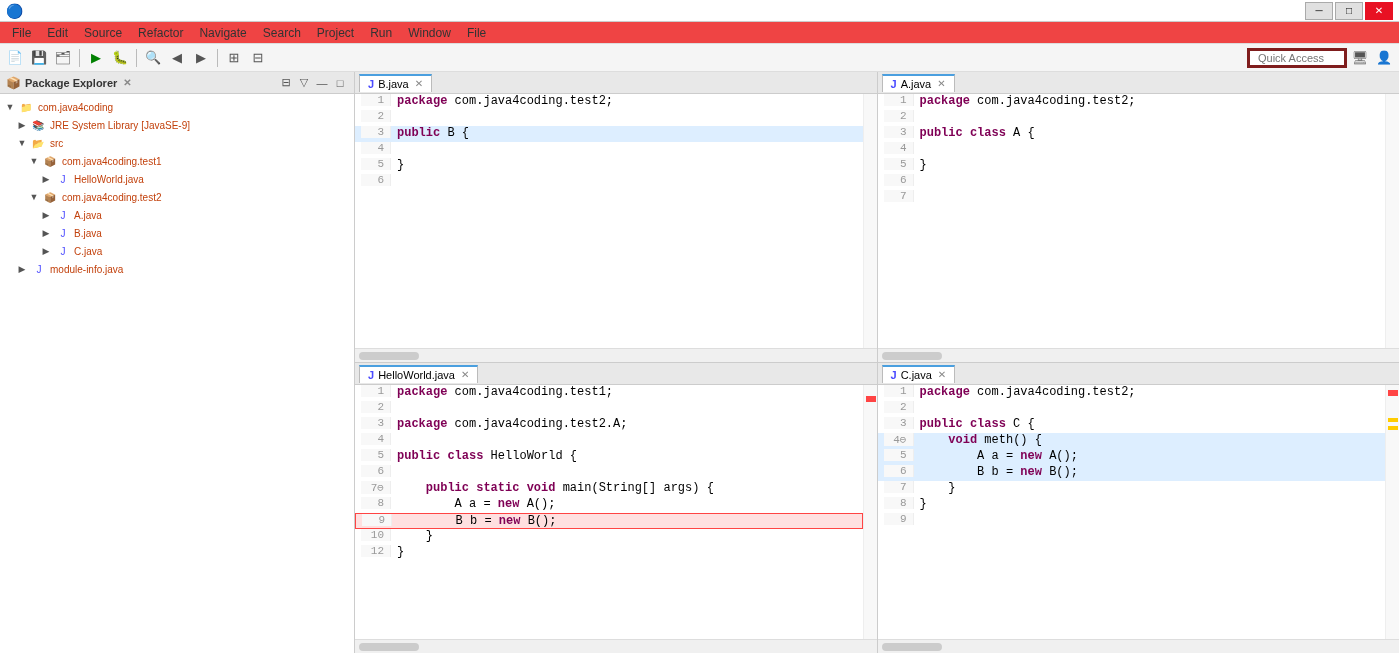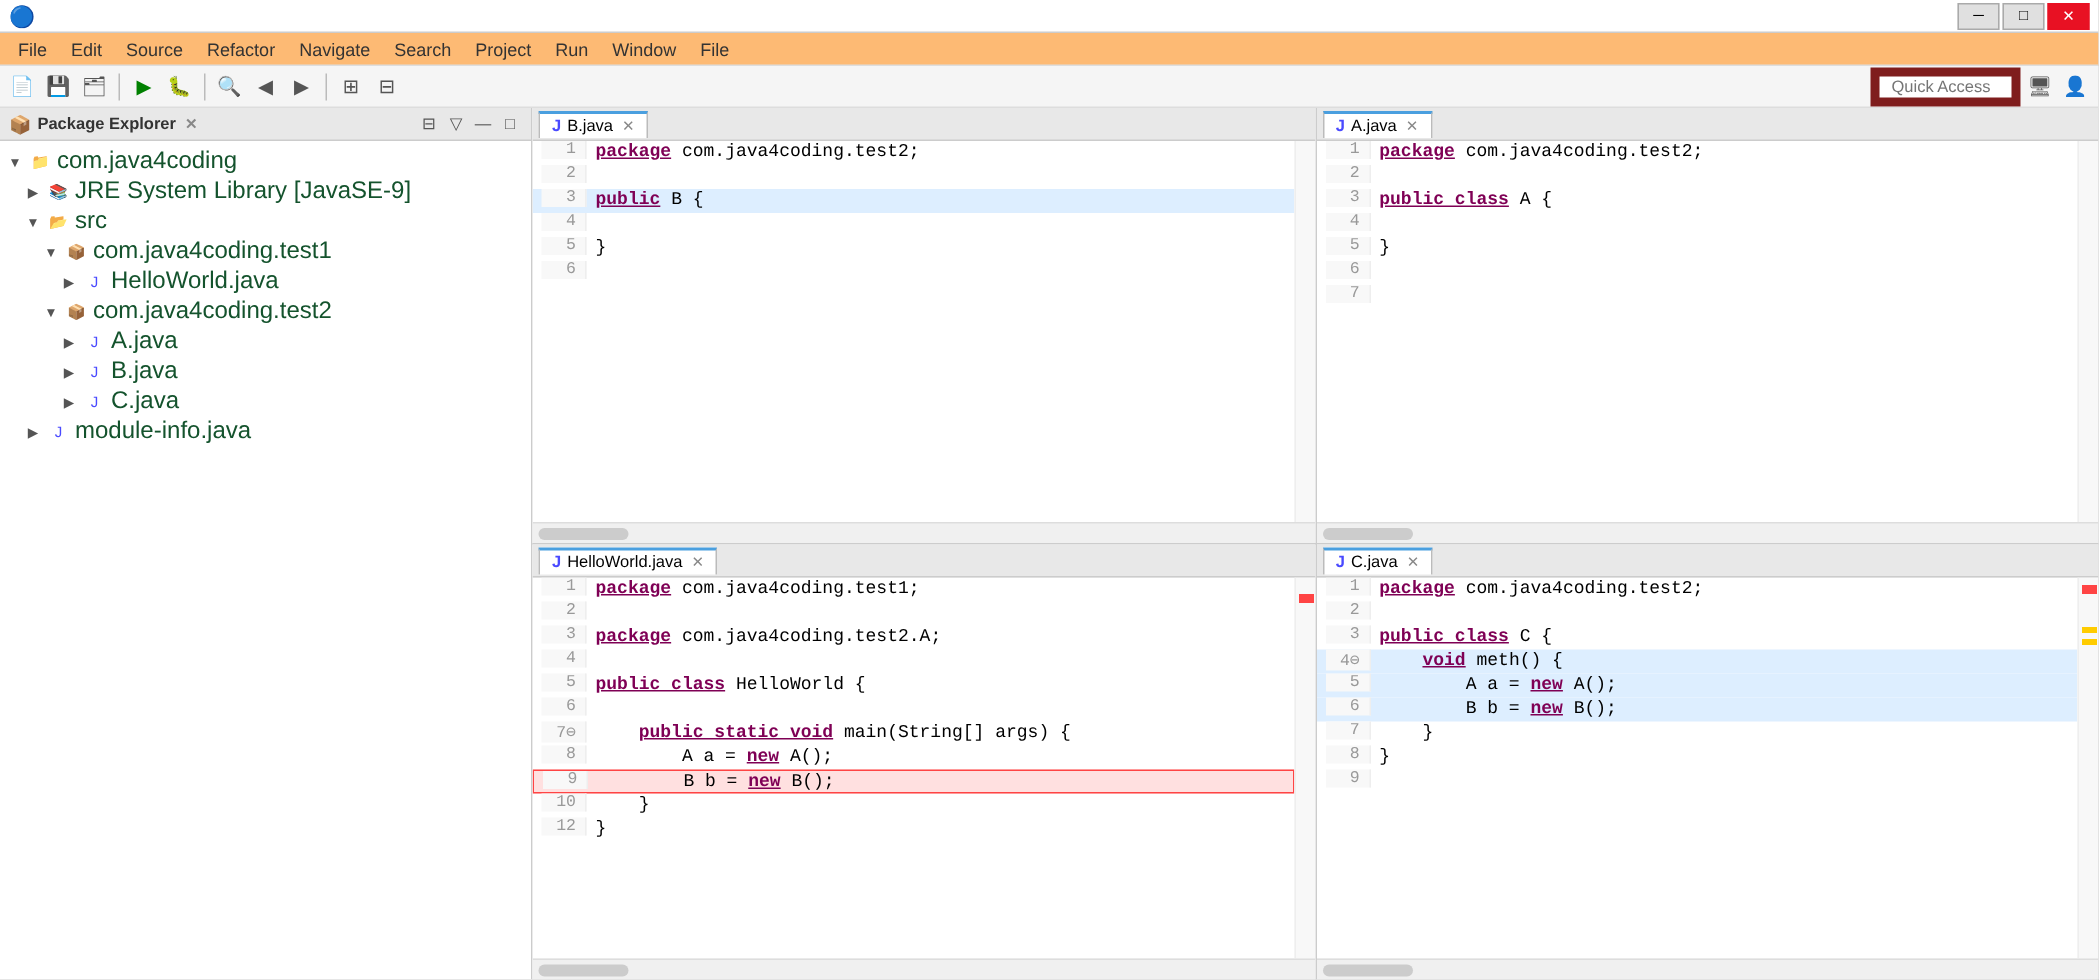--- a/index.html
+++ b/index.html
@@ -14,42 +14,42 @@
       padding: 2px 6px;
       height: 22px;
       justify-content: space-between;
     }
     #titlebar-left { display: flex; align-items: center; gap: 6px; font-size: 11px; }
     #titlebar-controls { display: flex; gap: 2px; }
     .title-btn { width: 28px; height: 18px; border: 1px solid #aaa; background: #e0e0e0; cursor: pointer; display: flex; align-items: center; justify-content: center; font-size: 10px; }
     
     
     #menubar {
-      background: #fdba74;
+      background: #ef4444;
       border-bottom: 1px solid #ddd;
       display: flex;
       align-items: center;
       height: 22px;
       padding: 0 4px;
     }
     .menu-item { padding: 2px 8px; font-size: 12px; cursor: pointer; color: #333; }
     
     
     #toolbar {
       background: #f5f5f5;
       border-bottom: 1px solid #ddd;
       display: flex;
       align-items: center;
       height: 28px;
       padding: 2px 4px;
       gap: 2px;
     }
     .toolbar-btn { width: 22px; height: 22px; border: 1px solid transparent; background: transparent; cursor: pointer; display: flex; align-items: center; justify-content: center; font-size: 13px; color: #555; border-radius: 2px; }
     .toolbar-sep { width: 1px; height: 18px; background: #bbb; margin: 0 3px; }
-    .toolbar-quick-access { margin-left: auto; border: 6px solid #7f1d1d; padding: 1px 8px; font-size: 11px; background: #fff; width: 100px; color: #999; }
+    .toolbar-quick-access { margin-left: auto; border: 3px solid #7f1d1d; padding: 1px 8px; font-size: 11px; background: #fff; width: 100px; color: #999; }
     
     
     #main { display: flex; height: calc(653px - 22px - 22px - 28px); }
     
     
     #package-explorer {
       width: 355px;
       background: #fff;
       border-right: 1px solid #ccc;
       display: flex;
@@ -65,21 +65,21 @@
       height: 22px;
       justify-content: space-between;
     }
     #pe-header-left { display: flex; align-items: center; gap: 4px; font-size: 11px; font-weight: bold; color: #333; }
     #pe-header-icons { display: flex; gap: 2px; }
     .pe-header-icon { width: 16px; height: 16px; cursor: pointer; display: flex; align-items: center; justify-content: center; font-size: 11px; color: #555; }
     #pe-tree { padding: 4px; overflow-y: auto; flex: 1; }
     .tree-item { display: flex; align-items: center; gap: 3px; padding: 1px 0; cursor: pointer; white-space: nowrap; }
     .tree-arrow { width: 12px; display: inline-flex; align-items: center; justify-content: center; font-size: 9px; color: #555; }
     .tree-icon { width: 16px; height: 16px; display: flex; align-items: center; justify-content: center; font-size: 10px; flex-shrink: 0; }
-    .tree-label { font-size: 16px; color: #14532d; }
+    .tree-label { font-size: 10px; color: #c2410c; }
     .indent1 { margin-left: 12px; }
     .indent2 { margin-left: 24px; }
     .indent3 { margin-left: 36px; }
     
     
     #editor-area {
       flex: 1;
       display: grid;
       grid-template-columns: 1fr 1fr;
       grid-template-rows: 1fr 1fr;
@@ -114,21 +114,21 @@
     }
     .editor-tab.active {
       background: #fff;
       border-top: 2px solid #4a9fdf;
     }
     .tab-close { font-size: 10px; color: #888; cursor: pointer; margin-left: 2px; }
     .code-area { display: flex; flex-direction: column; font-family: 'Courier New', Courier, monospace; font-size: 12px; }
     .code-line { display: flex; align-items: flex-start; min-height: 16px; }
     .line-num { width: 30px; padding: 0 6px 0 0; text-align: right; color: #999; font-size: 11px; background: #f8f8f8; border-right: 1px solid #eee; flex-shrink: 0; user-select: none; }
     .line-content { padding: 0 6px; flex: 1; color: #000; white-space: pre; }
-    .kw { color: #7f0055; font-weight: bold; text-decoration: underline; }
+    .kw { color: #7f0055; font-weight: bold; }
     .line-highlight { background: #ddeeff; }
     .line-error { background: #ffe0e0; border: 1px solid #ff4444; }
     .gutter-error { background: #ff4444; width: 6px; flex-shrink: 0; }
     .gutter-normal { width: 6px; flex-shrink: 0; }
     .gutter-warn { background: #ffcc00; width: 6px; flex-shrink: 0; }
     .right-gutter { width: 14px; background: #f8f8f8; border-left: 1px solid #eee; display: flex; flex-direction: column; }
     .rg-error { width: 10px; height: 6px; background: #ff4444; margin: 1px 2px; }
     .rg-warn { width: 10px; height: 4px; background: #ffcc00; margin: 1px 2px; }
     .bottom-scrollbar { height: 14px; background: #f0f0f0; border-top: 1px solid #ddd; display: flex; align-items: center; }
     .bottom-scrollbar-thumb { height: 8px; width: 60px; background: #ccc; border-radius: 4px; margin: 0 4px; }

